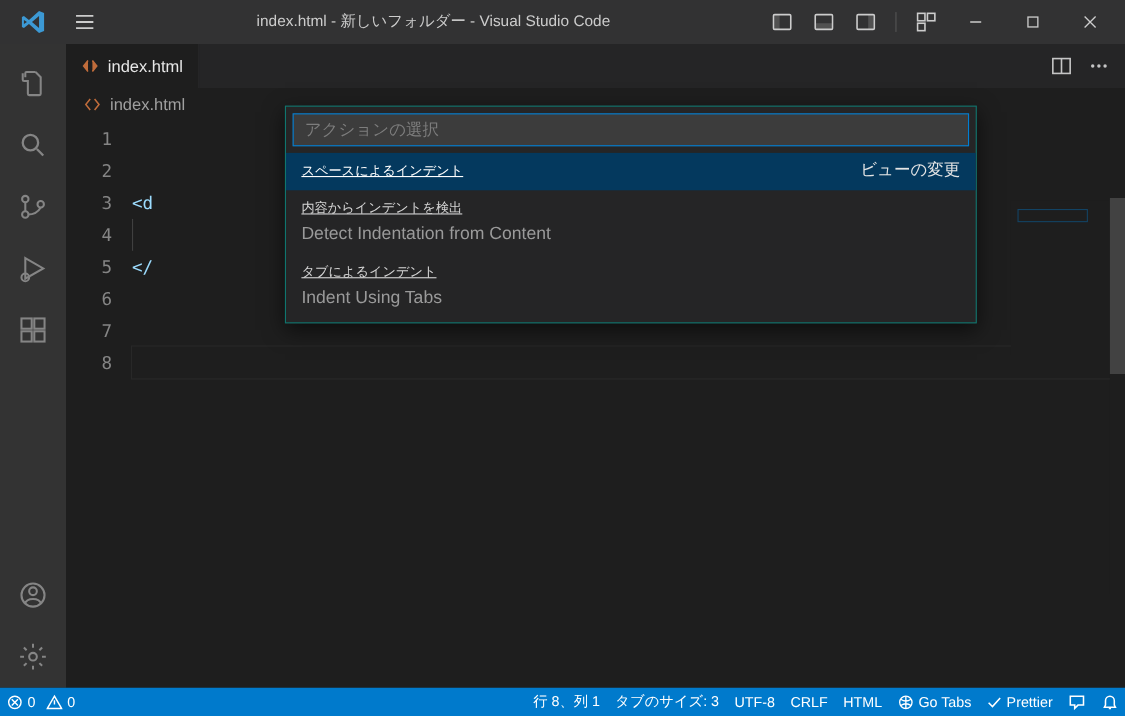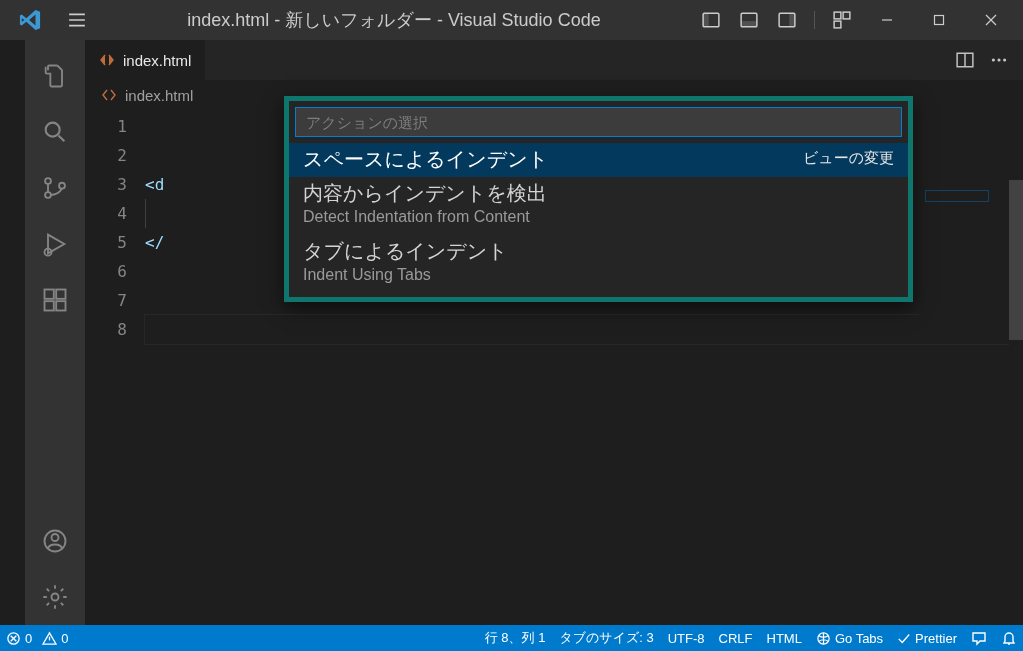--- a/index.html
+++ b/index.html
@@ -1,24 +1,24 @@
 <!DOCTYPE html>
 <html><head>
 <meta charset="utf-8">
 <style>
 * { margin: 0; padding: 0; box-sizing: border-box; user-select: none; }
 html, body { width: 1023px; height: 651px; overflow: hidden; font-family: "Segoe UI", "Yu Gothic UI", Meiryo, sans-serif; background: #1e1e1e; color: #ccc; }
-.titlebar { height: 40px; background: #323233; display: flex; align-items: center; color: #ccc; font-size: 18px; }
+.titlebar { height: 40px; background: #323233; display: flex; align-items: center; color: #ccc; font-size: 14px; }
 .titlebar .logo { width: 60px; display: flex; align-items: center; justify-content: center; }
 .titlebar .hamburger { width: 40px; display: flex; align-items: center; justify-content: center; cursor: pointer; }
 .titlebar .title { flex: 1; text-align: center; color: #ccc; }
 .titlebar .win-controls { display: flex; align-items: center; gap: 4px; padding-right: 8px; }
 .titlebar .icon-btn { width: 34px; height: 40px; display: flex; align-items: center; justify-content: center; cursor: pointer; color: #ccc; }
 .titlebar .sep { width: 1px; height: 18px; background: #555; margin: 0 6px; }
-.shell { display: flex; height: calc(651px - 40px - 26px); padding-left: 25px; }
+.shell { display: flex; height: calc(651px - 40px - 26px); }
 .activitybar { width: 60px; background: #333333; display: flex; flex-direction: column; align-items: center; padding-top: 8px; }
 .activitybar .ab-icon { width: 60px; height: 56px; display: flex; align-items: center; justify-content: center; color: #858585; cursor: pointer; }
 .activitybar .ab-spacer { flex: 1; }
 .editor { flex: 1; display: flex; flex-direction: column; background: #1e1e1e; position: relative; }
 .tabs { height: 40px; display: flex; align-items: stretch; background: #252526; }
 .tab { display: flex; align-items: center; gap: 8px; padding: 0 14px; background: #1e1e1e; color: #e7e7e7; font-size: 15px; border-right: 1px solid #252526; }
 .tab .file-icon { color: #c06c3b; }
 .editor-actions { margin-left: auto; display: flex; align-items: center; gap: 6px; padding-right: 10px; color: #c5c5c5; }
 .editor-actions .act { width: 28px; height: 40px; display: flex; align-items: center; justify-content: center; cursor: pointer; }
 .breadcrumb { height: 30px; display: flex; align-items: center; gap: 8px; padding-left: 16px; color: #a0a0a0; font-size: 15px; background: #1e1e1e; }
@@ -30,27 +30,27 @@
 .code .current { outline: 1px solid #282828; background: #1e1e1e; }
 .code .indent-guide { border-left: 1px solid #404040; display: inline-block; height: 29px; vertical-align: top; }
 .minimap { position: absolute; right: 14px; top: 72px; width: 90px; height: 140px; background: #1e1e1e; }
 .minimap .mm-hilite { position: absolute; top: 8px; left: 6px; width: 64px; height: 12px; border: 1px solid #007acc66; }
 .vscroll { position: absolute; right: 0; top: 70px; width: 14px; height: 360px; background: #1e1e1e; }
 .vscroll .thumb { position: absolute; left: 0; top: 0; width: 14px; height: 160px; background: #424242; }
 .statusbar { height: 26px; background: #007acc; color: #fff; display: flex; align-items: center; font-size: 13px; padding: 0 6px; gap: 14px; }
 .statusbar .sb-item { display: flex; align-items: center; gap: 4px; cursor: pointer; white-space: nowrap; }
 .statusbar .sb-spacer { flex: 1; }
 .statusbar svg { display: block; }
-.quickinput { position: absolute; left: 199px; top: 56px; width: 629px; background: #252526; border: 5px solid #0f766e; box-shadow: 0 6px 18px rgba(0,0,0,0.6); z-index: 50; }
+.quickinput { position: absolute; left: 199px; top: 56px; width: 629px; background: #252526; border: 1px solid #0f766e; box-shadow: 0 6px 18px rgba(0,0,0,0.6); z-index: 50; }
 .quickinput .qi-input { margin: 6px; height: 30px; border: 1px solid #007fd4; background: #3c3c3c; display: flex; align-items: center; padding: 0 10px; }
 .quickinput .qi-input input { flex: 1; background: transparent; border: none; outline: none; color: #ccc; font-size: 15px; font-family: inherit; }
 .quickinput .qi-input input::placeholder { color: #7d7d7d; }
 .quickinput .qi-list { padding-bottom: 4px; }
 .quickinput .qi-item { padding: 4px 14px 6px 14px; display: flex; flex-direction: column; position: relative; }
-.quickinput .qi-item .qi-label { color: #d4d4d4; font-size: 20px; line-height: 24px; }
+.quickinput .qi-item .qi-label { color: #d4d4d4; font-size: 12px; line-height: 24px; text-decoration: underline; }
 .quickinput .qi-item .qi-desc { color: #9a9a9a; font-size: 16px; line-height: 24px; }
 .quickinput .qi-item.selected { background: #04395e; }
 .quickinput .qi-item.selected .qi-label, .quickinput .qi-item.selected .qi-desc { color: #fff; }
 .quickinput .qi-group { position: absolute; right: 14px; top: 6px; color: #bdbdbd; font-size: 15px; }
 .quickinput .qi-item.selected .qi-group { color: #e5e5e5; }
 svg { display: block; }
 </style>
 </head>
 <body>
 

